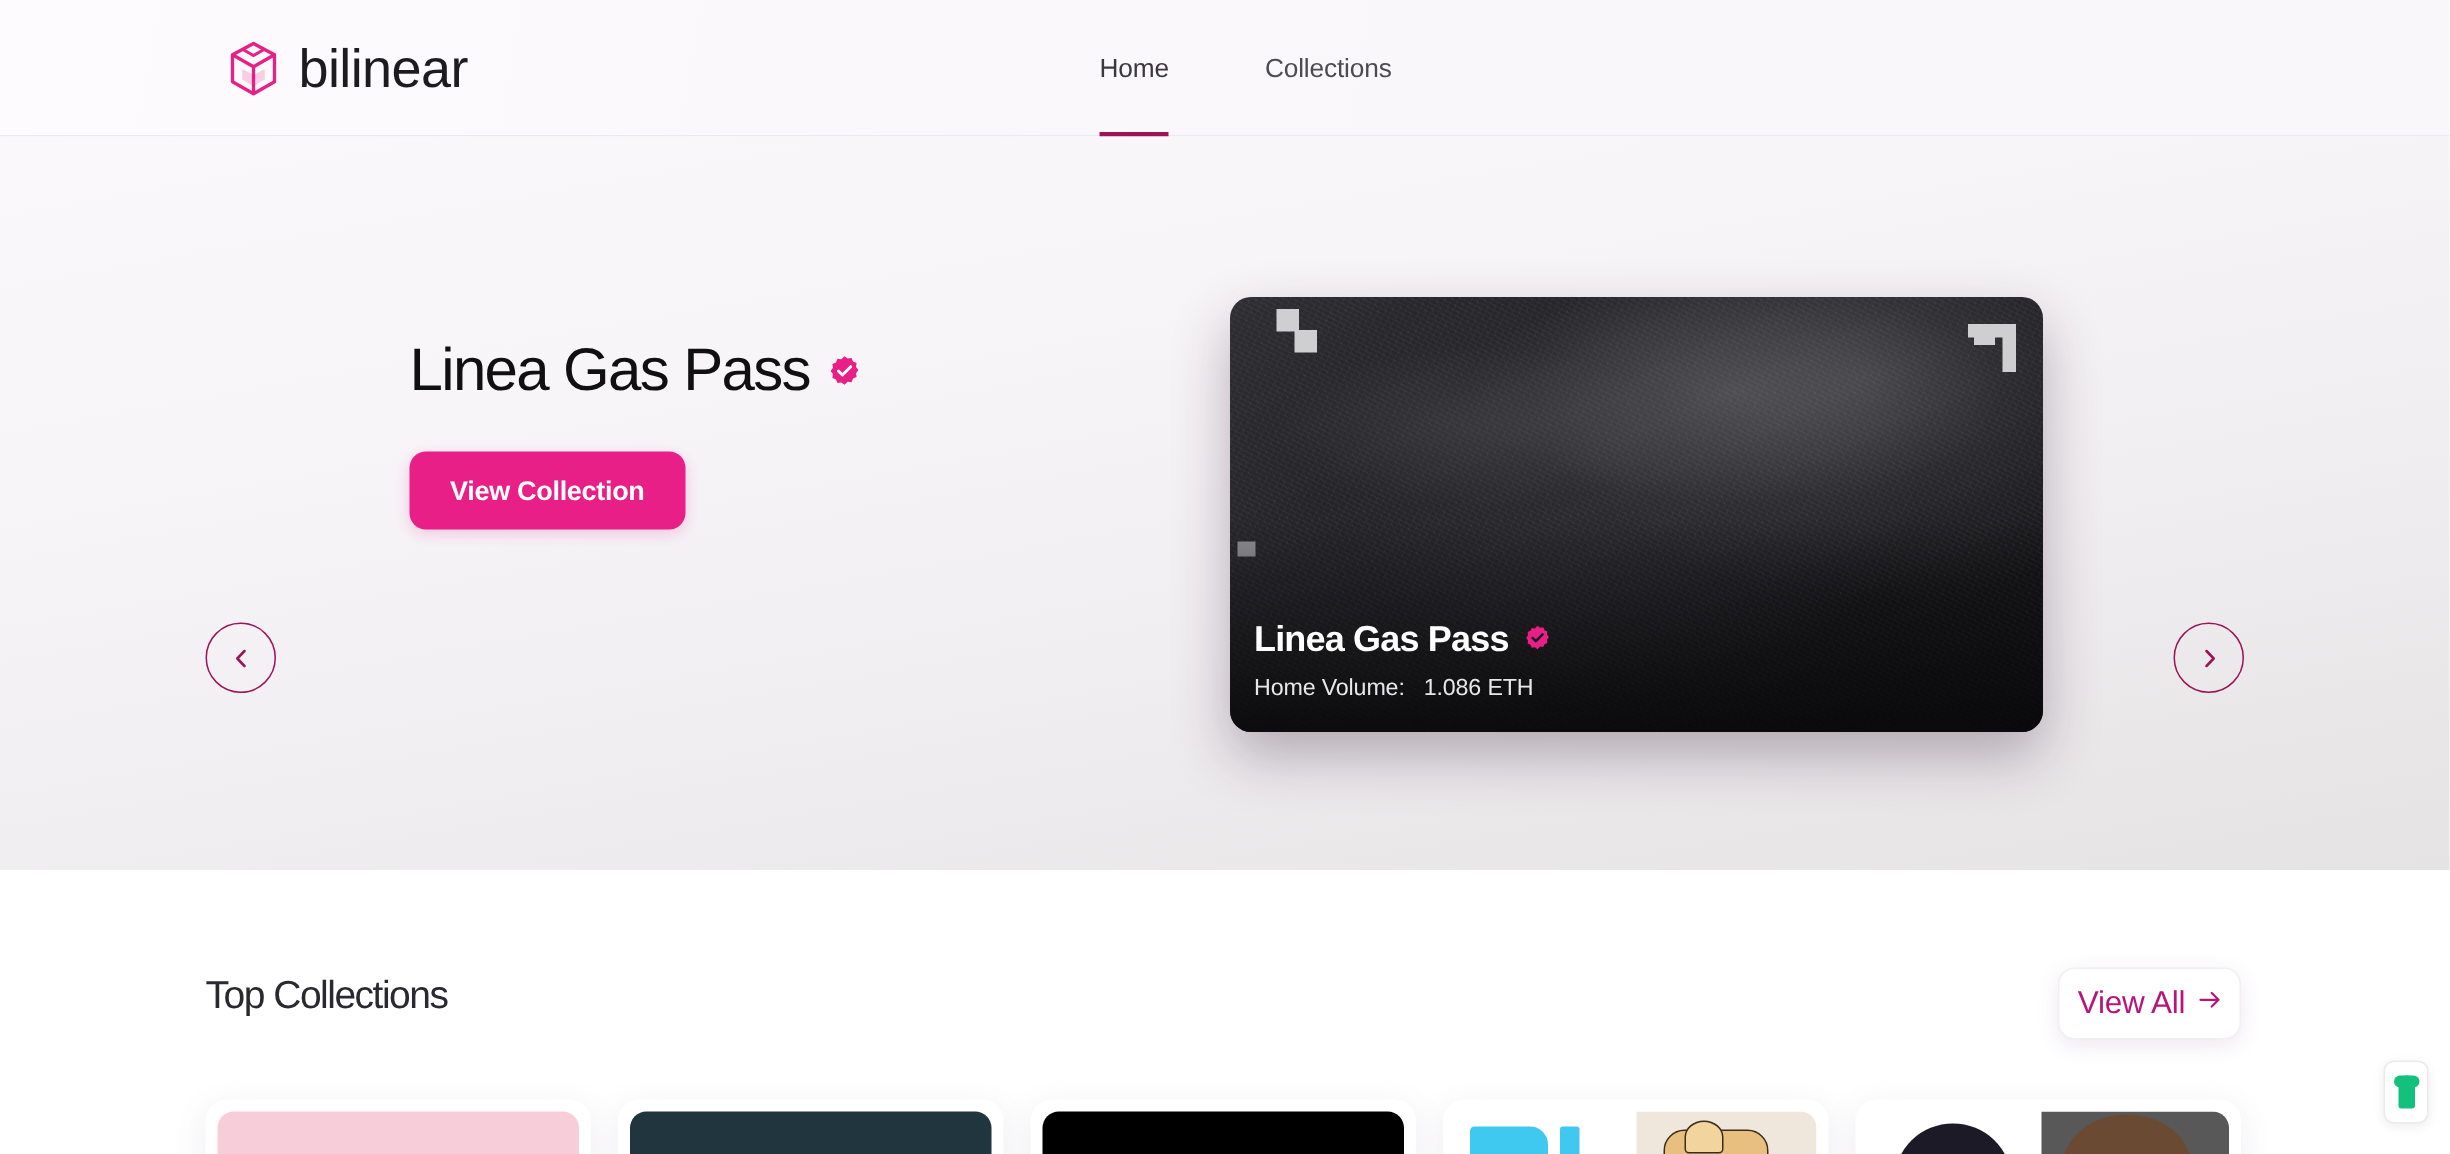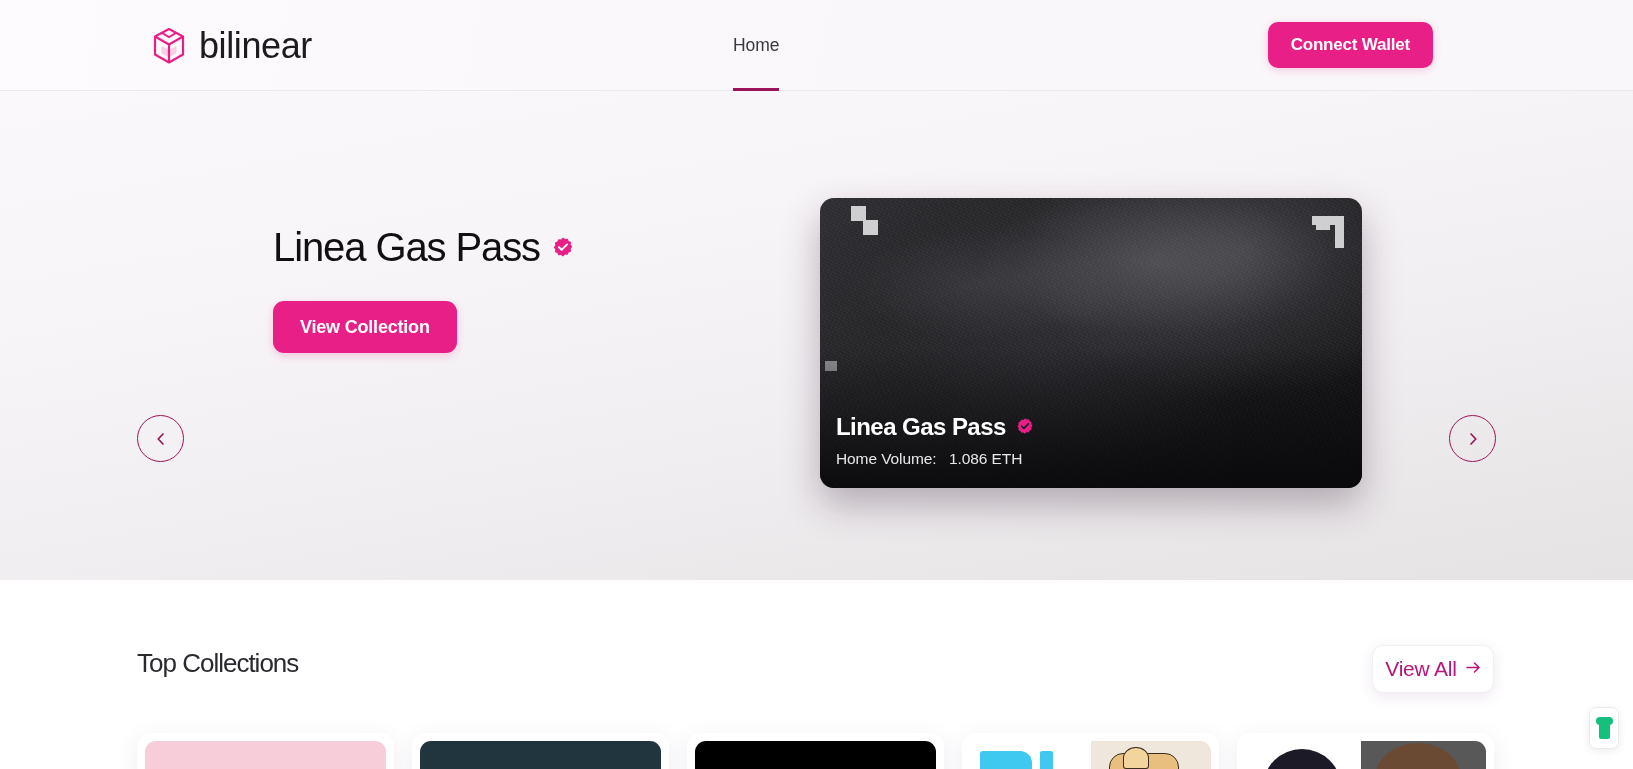--- a/index.html
+++ b/index.html
@@ -299,23 +299,25 @@
         <path d="M11.5 20 L19 24 L26.5 20 L26.5 27 L19 31.5 L11.5 27 Z" fill="#e81f86" opacity="0.20"></path>
       </svg>
     </span>
     <span class="logo-text">bilinear</span>
   </div>
 
   <div class="nav">
     <div class="nav-item active">
       <span>Home</span>
     </div>
-  </div>
-
-  <button class="connect-btn">Connect Wallet</button>
+    <div class="nav-item">
+      <span>Collections</span>
+    </div>
+  </div>
+
 </div>
 
 <div class="hero">
  <div class="hero-inner">
 
   <div class="hero-text">
     <div class="hero-title">
       <span>Linea Gas Pass</span>
       <span class="verified">
         <svg width="22" height="22" viewBox="0 0 24 24">

